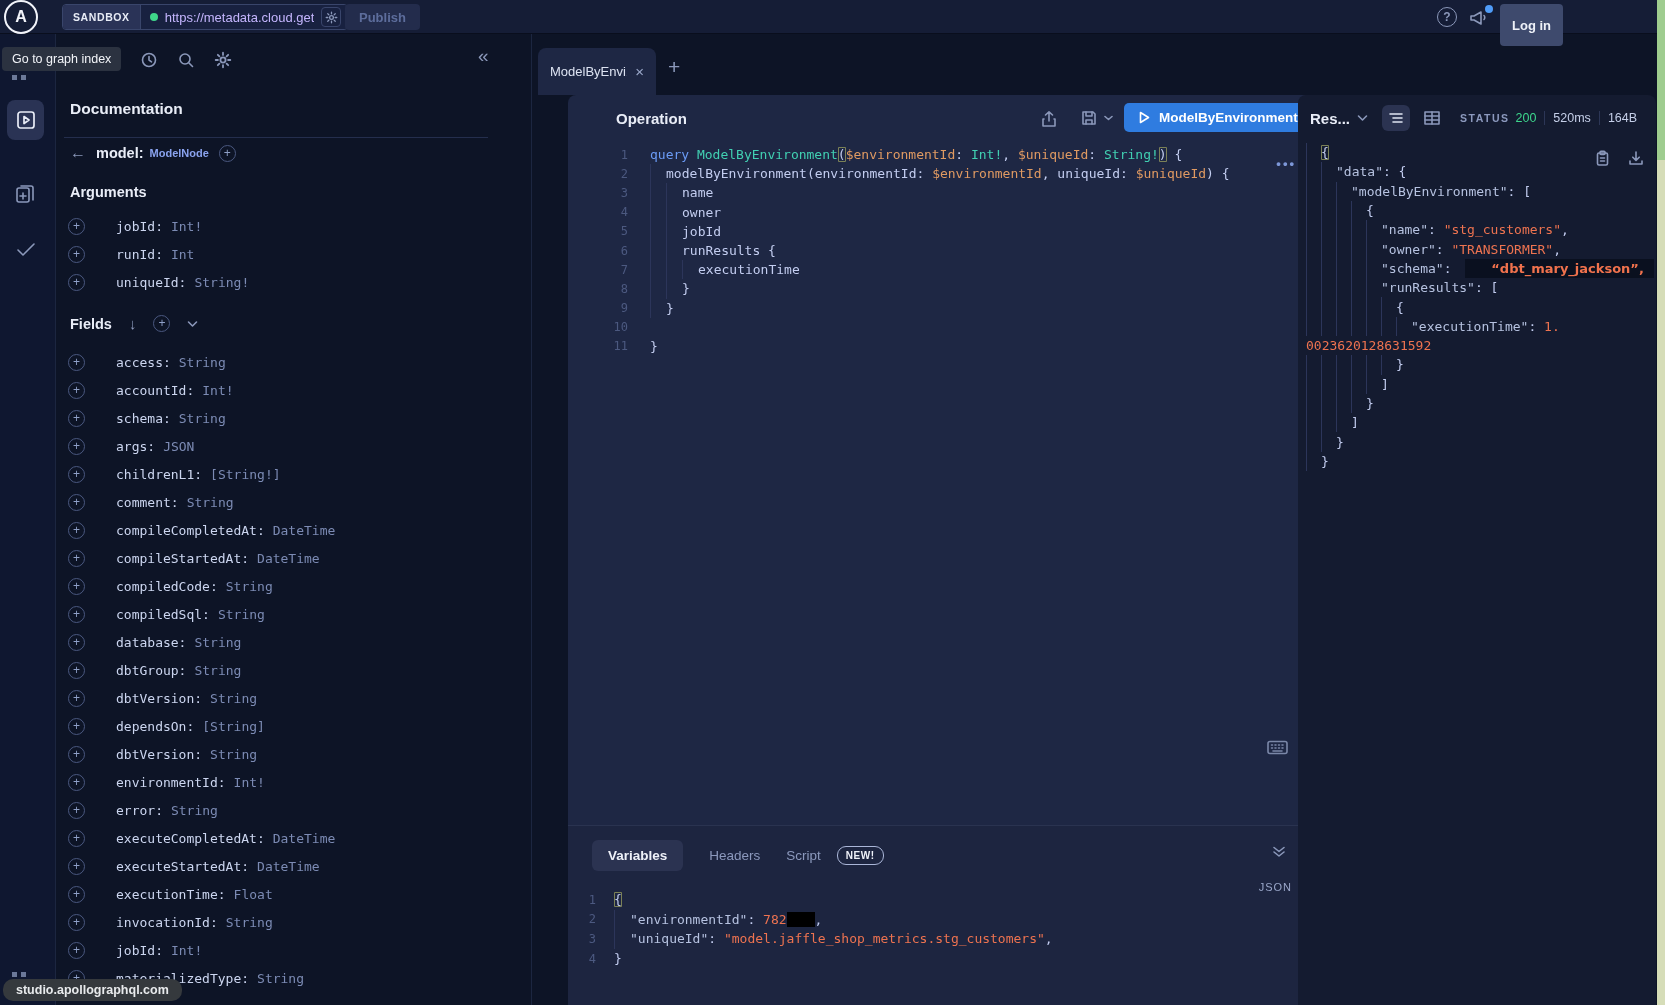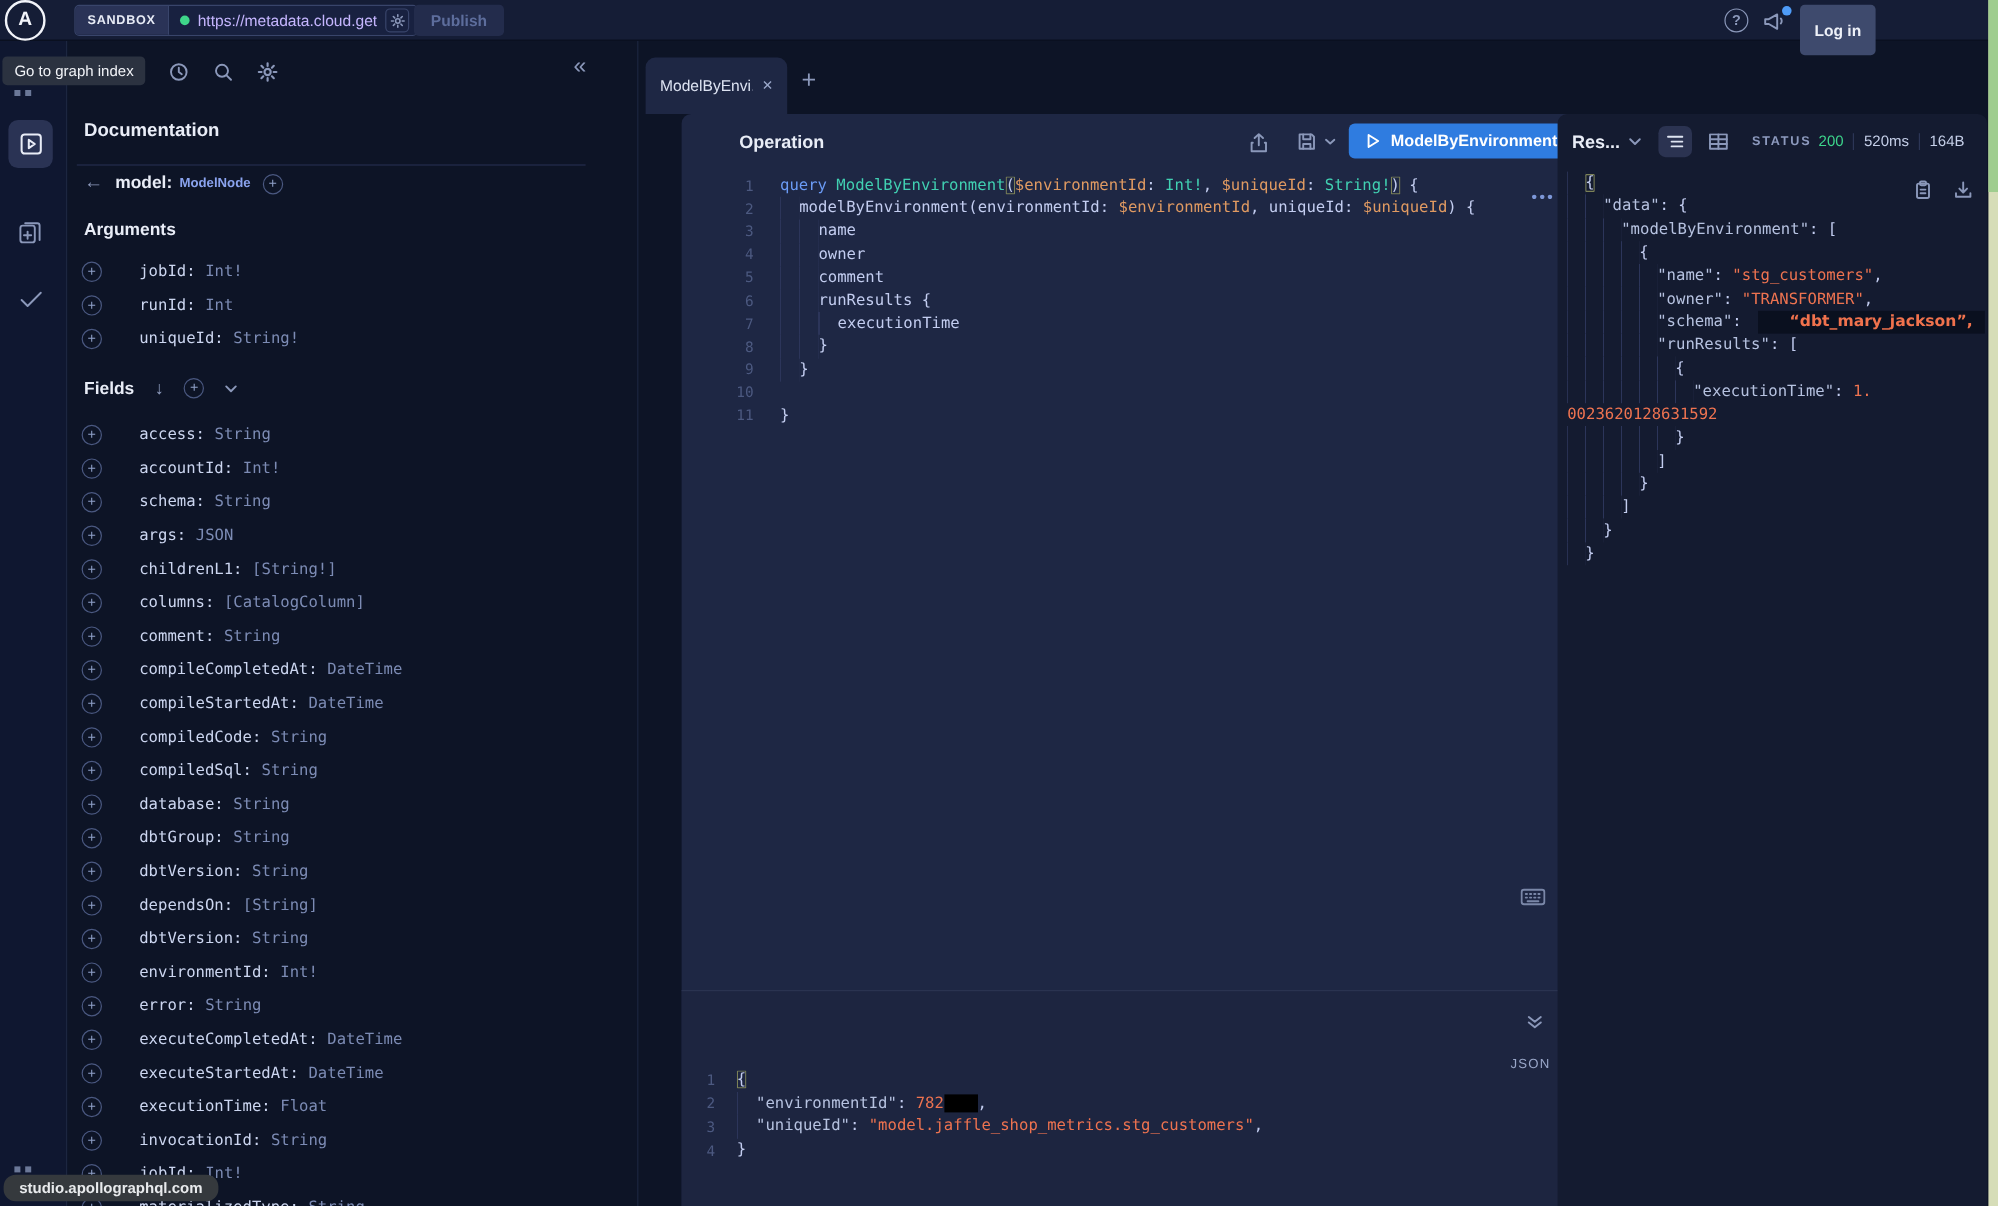--- a/index.html
+++ b/index.html
@@ -261,25 +261,20 @@
         <span class="fname">args:</span>
         <span class="ftype">JSON</span>
       </div>
       <div class="doc-row">
         <span class="plus-circle"></span>
         <span class="fname">childrenL1:</span>
         <span class="ftype">[String!]</span>
       </div>
       <div class="doc-row">
         <span class="plus-circle"></span>
-        <span class="fname">columns:</span>
-        <span class="ftype">[CatalogColumn]</span>
-      </div>
-      <div class="doc-row">
-        <span class="plus-circle"></span>
         <span class="fname">comment:</span>
         <span class="ftype">String</span>
       </div>
       <div class="doc-row">
         <span class="plus-circle"></span>
         <span class="fname">compileCompletedAt:</span>
         <span class="ftype">DateTime</span>
       </div>
       <div class="doc-row">
         <span class="plus-circle"></span>
@@ -393,37 +388,43 @@
       </svg>
     <span>ModelByEnvironment</span>
   </button>
   <span id="op-menu">•••</span>
 
   <div id="op-editor">
       <div class="code-line"><span class="gut">1</span><span class="tk-kw">query </span><span class="tk-fn">ModelByEnvironment</span><span class="tk-box">(</span><span class="tk-var">$environmentId</span><span class="tk-p">: </span><span class="tk-ty">Int!</span><span class="tk-p">, </span><span class="tk-var">$uniqueId</span><span class="tk-p">: </span><span class="tk-ty">String!</span><span class="tk-box">)</span><span class="tk-p"> {</span></div>
       <div class="code-line"><span class="gut">2</span><span class="ind" style="width: 16px; background-image: repeating-linear-gradient(to right, var(--guide) 0, var(--guide) 1px, transparent 1px, transparent 16px);"></span><span class="tk-fld">modelByEnvironment</span><span class="tk-p">(</span><span class="tk-fld">environmentId</span><span class="tk-p">: </span><span class="tk-var">$environmentId</span><span class="tk-p">, </span><span class="tk-fld">uniqueId</span><span class="tk-p">: </span><span class="tk-var">$uniqueId</span><span class="tk-p">) {</span></div>
       <div class="code-line"><span class="gut">3</span><span class="ind" style="width: 32px; background-image: repeating-linear-gradient(to right, var(--guide) 0, var(--guide) 1px, transparent 1px, transparent 16px);"></span><span class="tk-fld">name</span></div>
       <div class="code-line"><span class="gut">4</span><span class="ind" style="width: 32px; background-image: repeating-linear-gradient(to right, var(--guide) 0, var(--guide) 1px, transparent 1px, transparent 16px);"></span><span class="tk-fld">owner</span></div>
-      <div class="code-line"><span class="gut">5</span><span class="ind" style="width: 32px; background-image: repeating-linear-gradient(to right, var(--guide) 0, var(--guide) 1px, transparent 1px, transparent 16px);"></span><span class="tk-fld">comment</span></div>
+      <div class="code-line"><span class="gut">5</span><span class="ind" style="width: 32px; background-image: repeating-linear-gradient(to right, var(--guide) 0, var(--guide) 1px, transparent 1px, transparent 16px);"></span><span class="tk-fld">jobId</span></div>
       <div class="code-line"><span class="gut">6</span><span class="ind" style="width: 32px; background-image: repeating-linear-gradient(to right, var(--guide) 0, var(--guide) 1px, transparent 1px, transparent 16px);"></span><span class="tk-fld">runResults</span><span class="tk-p"> {</span></div>
       <div class="code-line"><span class="gut">7</span><span class="ind" style="width: 48px; background-image: repeating-linear-gradient(to right, var(--guide) 0, var(--guide) 1px, transparent 1px, transparent 16px);"></span><span class="tk-fld">executionTime</span></div>
       <div class="code-line"><span class="gut">8</span><span class="ind" style="width: 32px; background-image: repeating-linear-gradient(to right, var(--guide) 0, var(--guide) 1px, transparent 1px, transparent 16px);"></span><span class="tk-p">}</span></div>
       <div class="code-line"><span class="gut">9</span><span class="ind" style="width: 16px; background-image: repeating-linear-gradient(to right, var(--guide) 0, var(--guide) 1px, transparent 1px, transparent 16px);"></span><span class="tk-p">}</span></div>
       <div class="code-line"><span class="gut">10</span></div>
       <div class="code-line"><span class="gut">11</span><span class="tk-p">}</span></div>
     </div>
 
   <span id="kbd-hint">
     <svg class="ic" width="21" height="15" viewBox="0 0 21 15">
         <rect x="1" y="1.5" width="19" height="12" rx="2"></rect>
         <path d="M4.5 5h1M8 5h1M11.5 5h1M15 5h1M4.5 8h1M8 8h1M11.5 8h1M15 8h1M6 11h9"></path>
       </svg>
   </span>
 
   <div id="vars">
+    <div id="vars-tabs">
+      <span class="vtab-active">Variables</span>
+      <span class="vtab">Headers</span>
+      <span class="vtab">Script</span>
+      <span id="new-badge">NEW!</span>
+    </div>
     <span id="vars-collapse">
       <svg class="ic" width="14" height="12" viewBox="0 0 14 12">
           <path d="M2 1.5l5 4 5-4M2 6l5 4 5-4"></path>
         </svg>
     </span>
     <span id="vars-mode">JSON</span>
     <div id="vars-editor">
         <div class="code-line"><span class="gut">1</span><span class="tk-box">{</span></div>
         <div class="code-line"><span class="gut">2</span><span class="ind" style="width: 16px; background-image: repeating-linear-gradient(to right, var(--guide) 0, var(--guide) 1px, transparent 1px, transparent 16px);"></span><span class="tk-k">"environmentId"</span><span class="tk-p">: </span><span class="tk-num">782</span><span class="tk-redact"></span><span class="tk-p">,</span></div>
         <div class="code-line"><span class="gut">3</span><span class="ind" style="width: 16px; background-image: repeating-linear-gradient(to right, var(--guide) 0, var(--guide) 1px, transparent 1px, transparent 16px);"></span><span class="tk-k">"uniqueId"</span><span class="tk-p">: </span><span class="tk-s">"model.jaffle_shop_metrics.stg_customers"</span><span class="tk-p">,</span></div>

